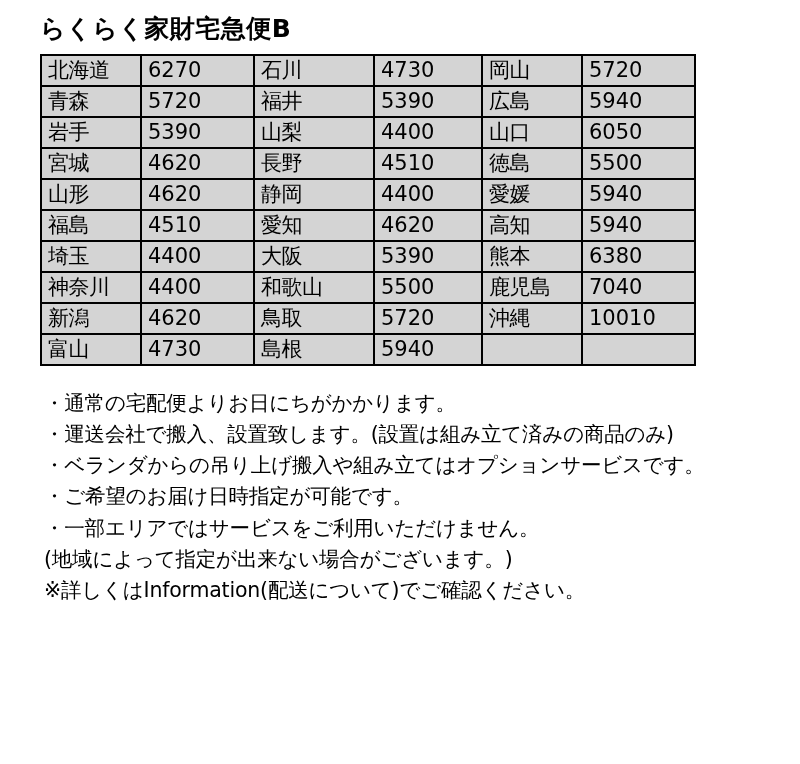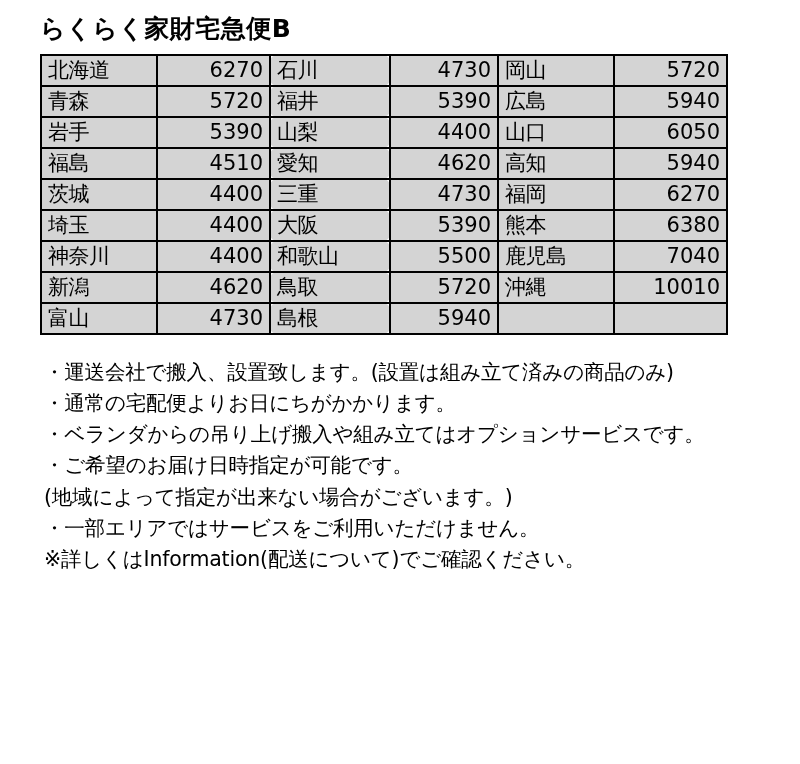--- a/index.html
+++ b/index.html
@@ -37,31 +37,29 @@
     border: 2px solid #000000;
     height: 31px;
     font-size: 21px;
     line-height: 1;
     padding: 0 6px;
     box-sizing: border-box;
     white-space: nowrap;
     background: #d4d4d4;
   }
   td.name {
-    width: 116px;
+    width: 100px;
     text-align: left;
     letter-spacing: -0.5px;
   }
   td.price {
     width: 113px;
-    text-align: right;
   }
   td.name.wide {
     width: 120px;
-    border-radius: 7px;
   }
   td.price.wide {
     width: 108px;
   }
   td.empty {
     border: none;
     background: #ffffff;
   }
   .notes {
     margin-top: 22px;
@@ -101,34 +99,42 @@
         </tr>
         <tr>
           <td class="name">岩手</td>
           <td class="price">5390</td>
           <td class="name wide">山梨</td>
           <td class="price wide">4400</td>
           <td class="name">山口</td>
           <td class="price">6050</td>
         </tr>
         <tr>
+          <td class="name">宮城</td>
+          <td class="price">4620</td>
+          <td class="name wide">長野</td>
+          <td class="price wide">4510</td>
+          <td class="name">徳島</td>
+          <td class="price">5500</td>
+        </tr>
+        <tr>
+          <td class="name">山形</td>
+          <td class="price">4620</td>
+          <td class="name wide">静岡</td>
+          <td class="price wide">4400</td>
+          <td class="name">愛媛</td>
+          <td class="price">5940</td>
+        </tr>
+        <tr>
           <td class="name">福島</td>
           <td class="price">4510</td>
           <td class="name wide">愛知</td>
           <td class="price wide">4620</td>
           <td class="name">高知</td>
           <td class="price">5940</td>
-        </tr>
-        <tr>
-          <td class="name">茨城</td>
-          <td class="price">4400</td>
-          <td class="name wide">三重</td>
-          <td class="price wide">4730</td>
-          <td class="name">福岡</td>
-          <td class="price">6270</td>
         </tr>
         <tr>
           <td class="name">埼玉</td>
           <td class="price">4400</td>
           <td class="name wide">大阪</td>
           <td class="price wide">5390</td>
           <td class="name">熊本</td>
           <td class="price">6380</td>
         </tr>
         <tr>
@@ -152,22 +158,22 @@
           <td class="price">4730</td>
           <td class="name wide">島根</td>
           <td class="price wide">5940</td>
           <td class="name empty"></td>
           <td class="price empty"></td>
         </tr>
       </tbody>
   </table>
 
   <div class="notes">
+      <div>・通常の宅配便よりお日にちがかかります。</div>
       <div>・運送会社で搬入、設置致します。(設置は組み立て済みの商品のみ)</div>
-      <div>・通常の宅配便よりお日にちがかかります。</div>
       <div>・ベランダからの吊り上げ搬入や組み立てはオプションサービスです。</div>
       <div>・ご希望のお届け日時指定が可能です。</div>
+      <div>・一部エリアではサービスをご利用いただけません。</div>
       <div>(地域によって指定が出来ない場合がございます。)</div>
-      <div>・一部エリアではサービスをご利用いただけません。</div>
       <div>※詳しくはInformation(配送について)でご確認ください。</div>
     </div>
 
 </div>
 
 </body></html>

